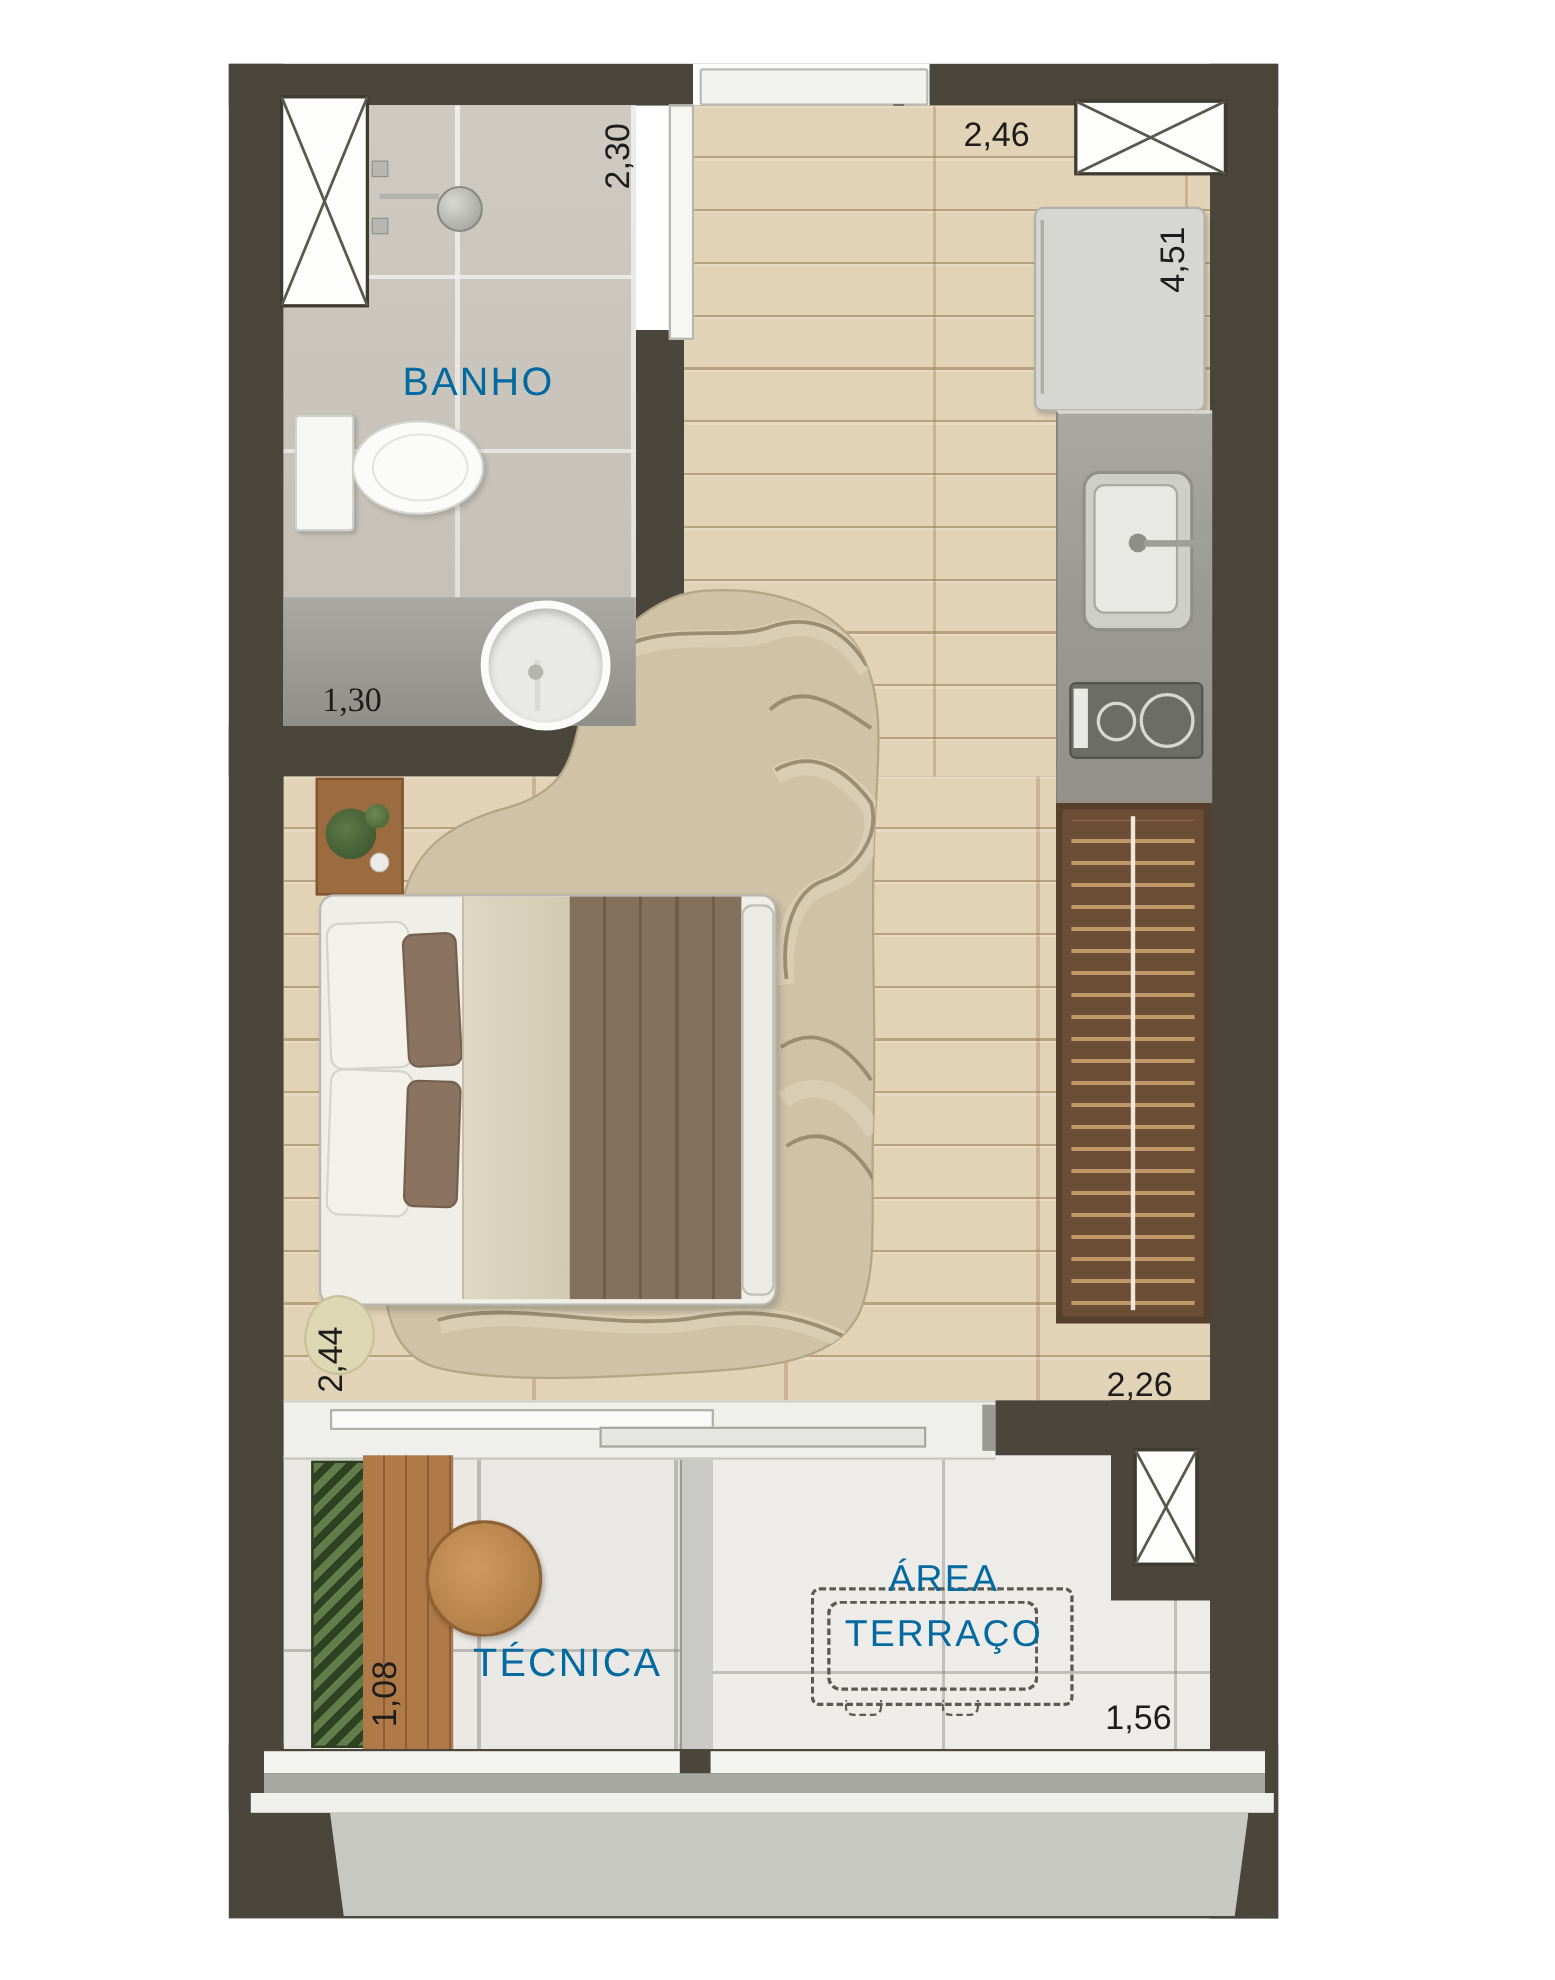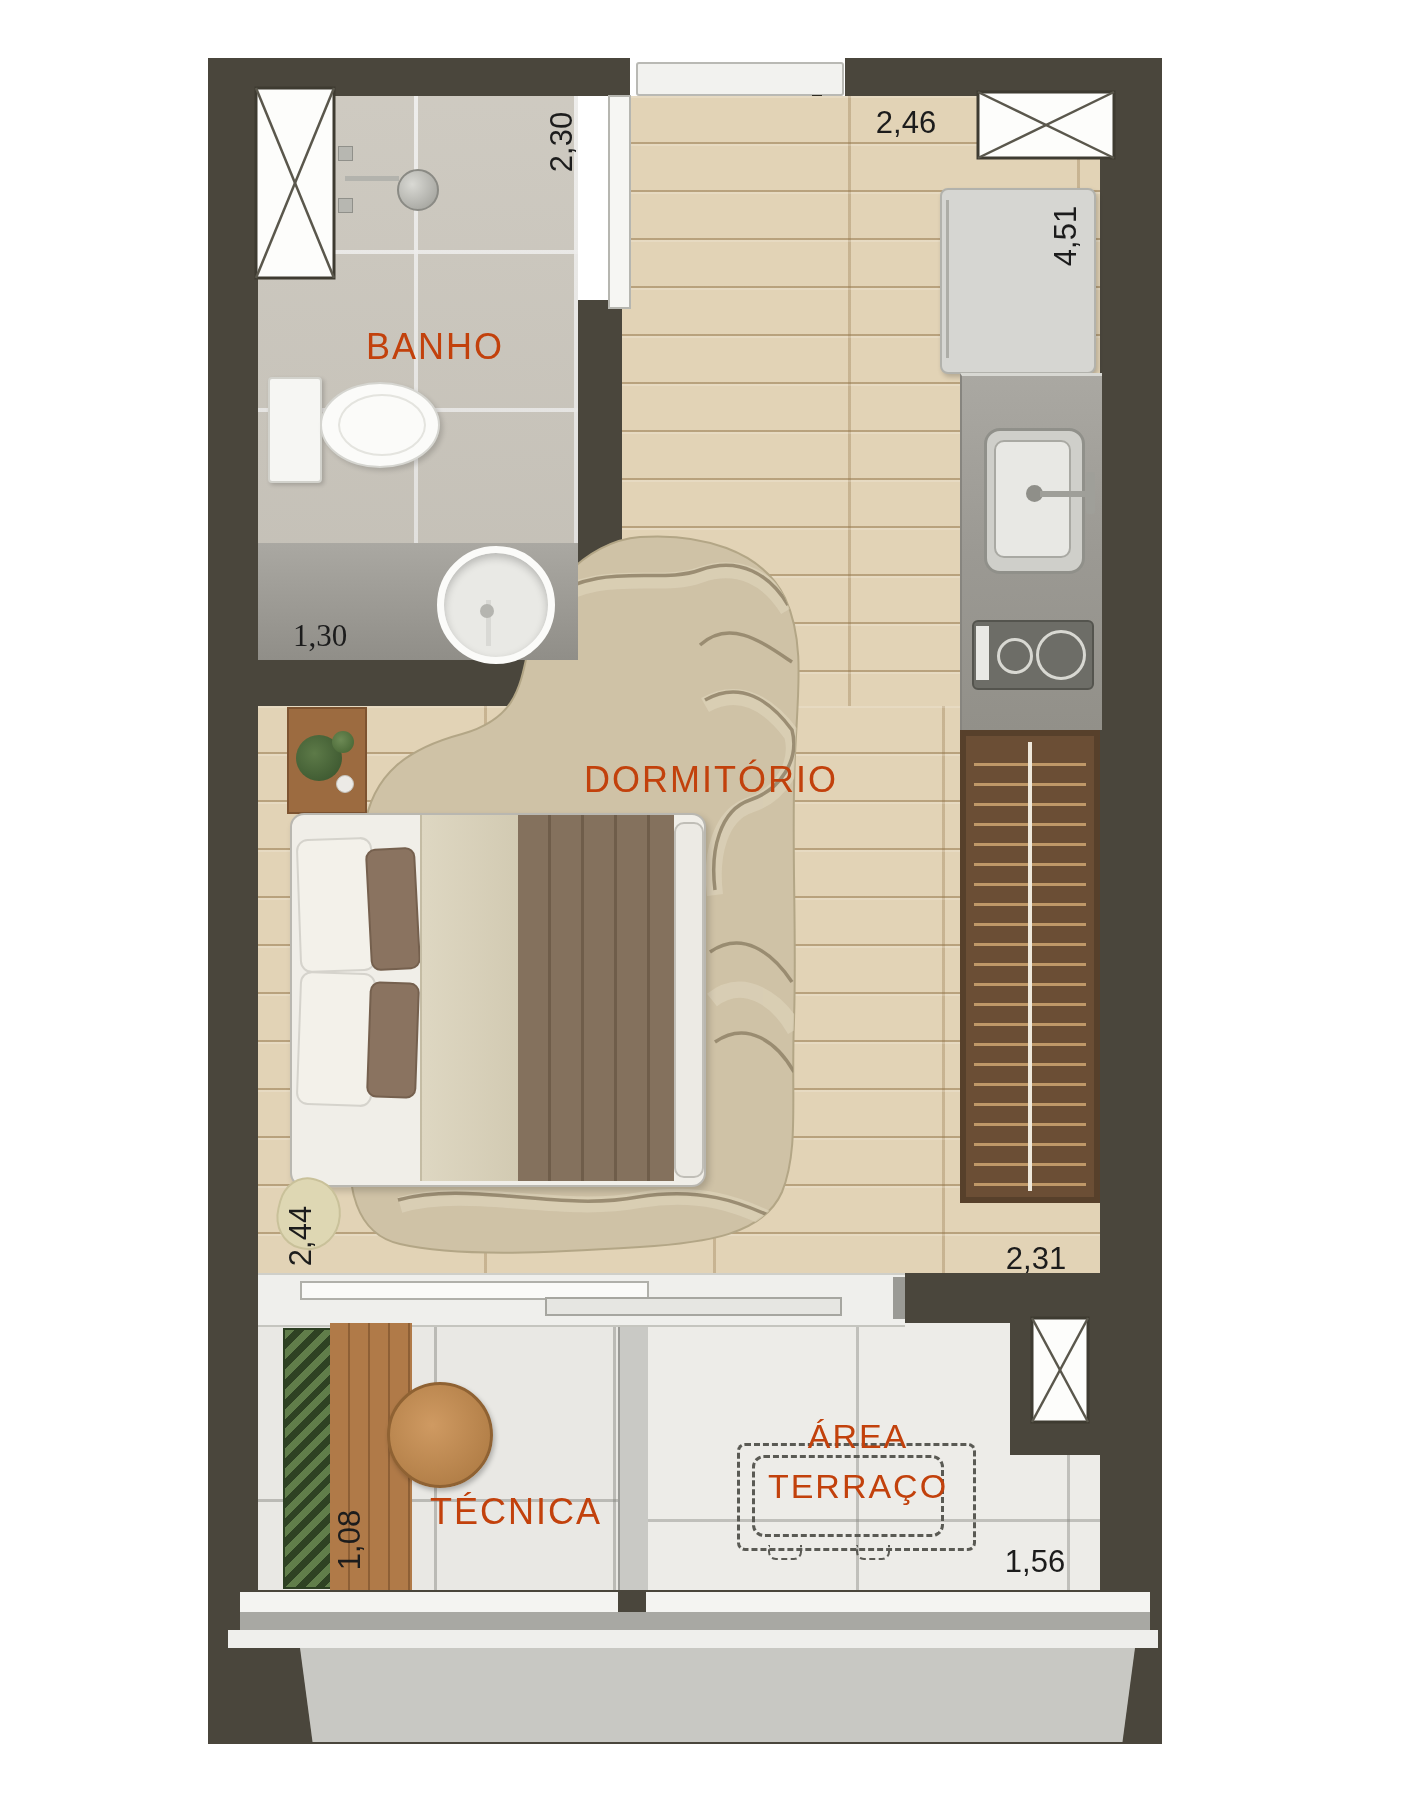--- a/index.html
+++ b/index.html
@@ -19,21 +19,21 @@
       repeating-linear-gradient(180deg, rgba(0,0,0,0) 0 46px, rgba(150,121,78,.55) 46px 48px),
       repeating-linear-gradient(90deg, rgba(0,0,0,0) 0 226px, rgba(150,121,78,.35) 226px 229px);}
   .tile-lg{background-color:#e9e8e4;
     background-image:
       repeating-linear-gradient(90deg, transparent 0 176px, rgba(130,130,124,.45) 176px 179px),
       repeating-linear-gradient(180deg, transparent 0 176px, rgba(130,130,124,.45) 176px 179px);}
   .tile-at{background-color:#edece8;
     background-image:
       repeating-linear-gradient(90deg, transparent 0 208px, rgba(130,130,124,.42) 208px 211px),
       repeating-linear-gradient(180deg, transparent 0 196px, rgba(130,130,124,.42) 196px 199px);}
-  .label{position:absolute;color:#c2410c;font-size:36px;letter-spacing:2px;white-space:nowrap;
+  .label{position:absolute;color:#0369a1;font-size:36px;letter-spacing:2px;white-space:nowrap;
     transform:translate(-50%,-50%);}
   .dim{position:absolute;color:#1c1c1c;font-size:31px;white-space:nowrap;transform:translate(-50%,-50%);}
   .dim.v{transform:translate(-50%,-50%) rotate(-90deg);}
   svg{position:absolute;left:0;top:0;}
 </style>
 </head>
 <body>
 
 <div id="plan">
 
@@ -168,27 +168,26 @@
       <line x1="1114" y1="92" x2="978" y2="158" stroke="#5a574c" stroke-width="2.5"></line>
     </g>
     <g>
       <rect x="1032" y="1318" width="56" height="104" fill="#fdfdfb" stroke="#3e3b31" stroke-width="3"></rect>
       <line x1="1032" y1="1318" x2="1088" y2="1422" stroke="#5a574c" stroke-width="2.5"></line>
       <line x1="1088" y1="1318" x2="1032" y2="1422" stroke="#5a574c" stroke-width="2.5"></line>
     </g>
   </svg>
 
   <div class="label" style="left:435px;top:347px;">BANHO</div>
-  <div class="label" style="left:711px;top:780px;">DORMITÓRIO</div>
   <div class="label" style="left:516px;top:1512px;">TÉCNICA</div>
   <div class="label" style="left:858px;top:1436px;font-size:34px;">ÁREA</div>
   <div class="label" style="left:858px;top:1486px;font-size:34px;">TERRAÇO</div>
 
   <div class="dim v" style="left:562px;top:142px;">2,30</div>
   <div class="dim" style="left:906px;top:123px;">2,46</div>
   <div class="dim v" style="left:1066px;top:236px;">4,51</div>
   <div class="dim" style="left:320px;top:636px;font-family:Liberation Serif, serif;">1,30</div>
   <div class="dim v" style="left:301px;top:1236px;">2,44</div>
-  <div class="dim" style="left:1036px;top:1259px;">2,31</div>
+  <div class="dim" style="left:1036px;top:1259px;">2,26</div>
   <div class="dim v" style="left:350px;top:1540px;">1,08</div>
   <div class="dim" style="left:1035px;top:1562px;">1,56</div>
 
 </div>
 
 </body></html>

